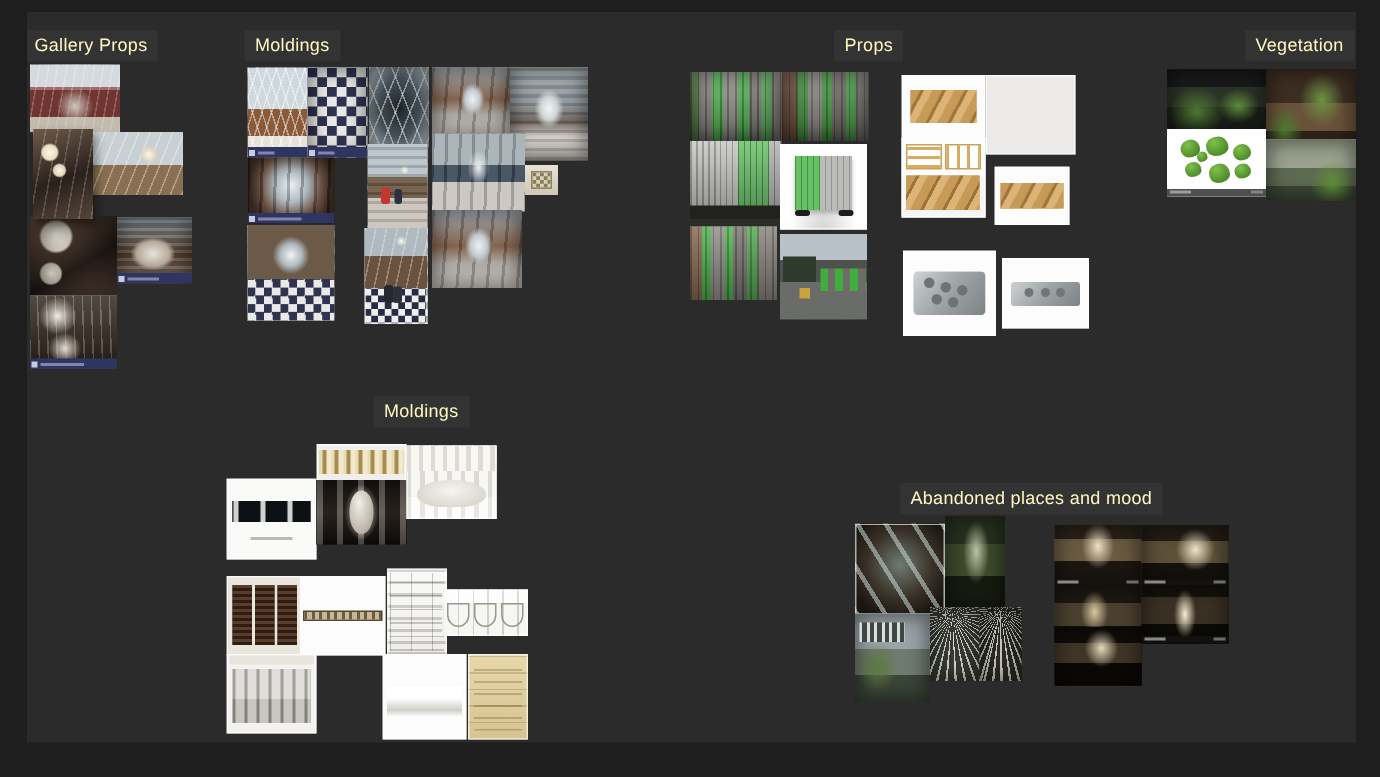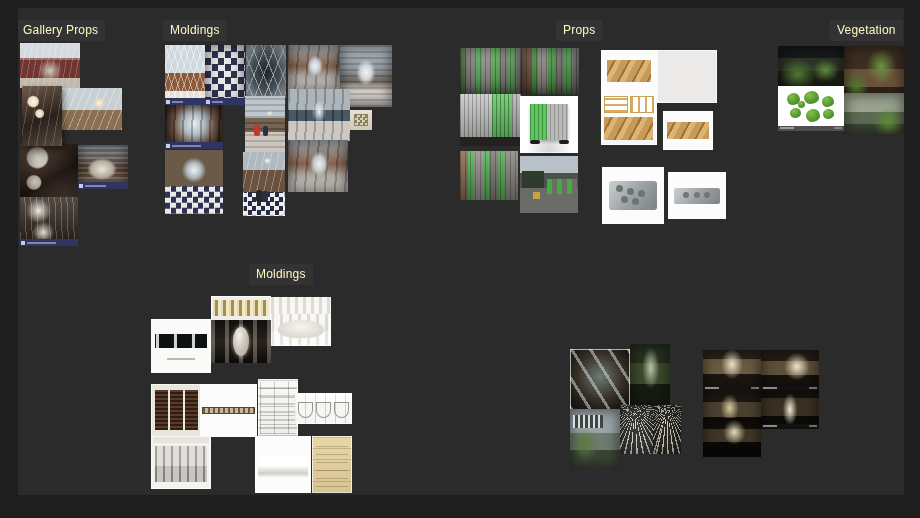--- a/index.html
+++ b/index.html
@@ -356,20 +356,21 @@
 <body>
 
 <div id="app">
   <div id="canvas">
 
     <div class="grp-label" style="left:-2px;  top:12px;">Gallery Props</div>
     <div class="grp-label" style="left:145px; top:12px;">Moldings</div>
     <div class="grp-label" style="left:538px; top:12px;">Props</div>
     <div class="grp-label" style="left:788px; top:12px;margin-left:24px;">Vegetation</div>
     <div class="grp-label" style="left:231px; top:256px;">Moldings</div>
+    <div class="grp-label" style="left:582px; top:314px;">Abandoned places and mood</div>
 
     <div class="img arcade vign" style="left:2px;  top:35px;  width:60px;  height:45px;">
       <div class="srf" style="background:
         radial-gradient(ellipse 30% 40% at 50% 62%, #cfc8bc 0%, rgba(90,40,38,0) 68%),
         linear-gradient(to bottom, rgba(255,255,255,.25) 0 38%, rgba(0,0,0,.1) 38% 100%),
         repeating-linear-gradient(100deg, rgba(255,255,255,.25) 0 1px, rgba(255,255,255,0) 1px 6px),
         linear-gradient(to bottom, #c6ced3 0 34%, #7d3b37 34% 78%, #d8cfc0 78% 100%);"></div>
     </div>
 
     <div class="img lampdark bd drop" style="left:4px; top:78px; width:40px; height:60px; z-index:8;"></div>

